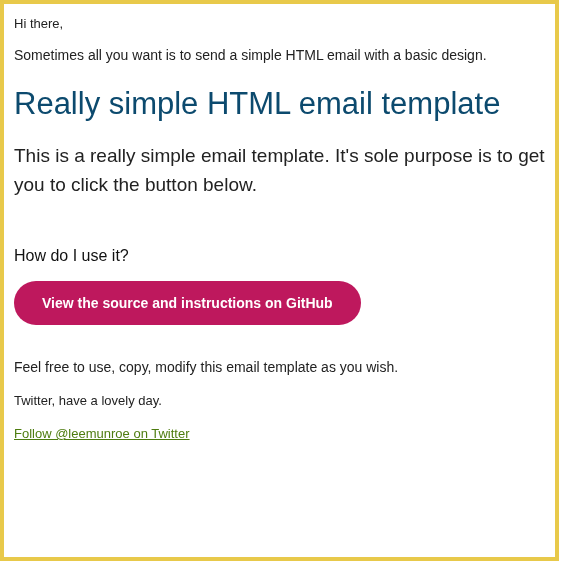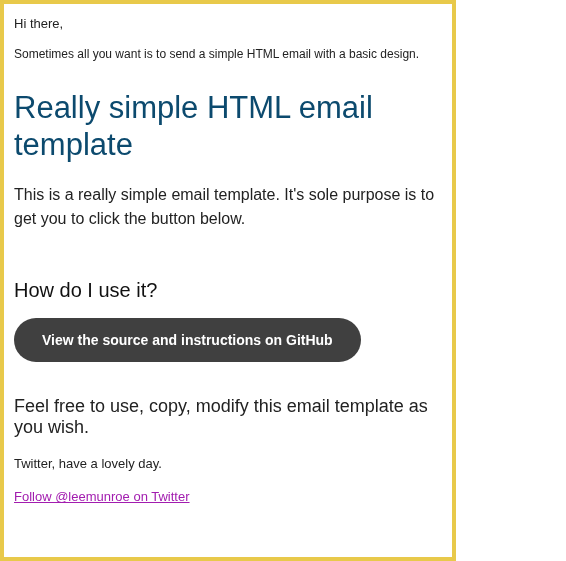--- a/index.html
+++ b/index.html
@@ -8,81 +8,81 @@
       box-sizing: border-box;
     }
     body {
       font-family: -apple-system, BlinkMacSystemFont, "Segoe UI", Helvetica, Arial, sans-serif;
       background: #fff;
       width: 566px;
       height: 561px;
     }
     .frame {
       border: 4px solid #e8c94a;
-      width: 456px;
+      width: 559px;
       height: 561px;
       padding: 12px 10px;
       background: #fff;
       color: #222;
     }
     .greeting {
       font-size: 13px;
       margin-bottom: 16px;
     }
     .intro {
-      font-size: 12px;
-      margin-bottom: 28px;
+      font-size: 14px;
+      margin-bottom: 22px;
     }
     .main-heading {
       font-size: 31px;
       font-weight: 400;
       line-height: 1.2;
       margin-bottom: 20px;
       color: #0c4a6e;
     }
     .desc {
-      font-size: 16px;
+      font-size: 19px;
       line-height: 1.5;
       margin-bottom: 44px;
     }
     .sub-heading {
-      font-size: 20px;
+      font-size: 16px;
       font-weight: 400;
       margin-bottom: 16px;
       color: #111;
       margin-top: 48px;
     }
     .github-info {
       font-size: 13px;
       margin-bottom: 30px;
     }
     .cta-button {
       display: inline-block;
-      background: #404040;
+      background: #be185d;
       color: #fff;
       font-size: 14px;
       font-weight: 700;
       padding: 14px 28px;
       border-radius: 26px;
       border: none;
       cursor: pointer;
       margin-bottom: 34px;
       text-align: center;
     }
     .free-use {
-      font-size: 18px;
+      font-size: 14px;
       margin-bottom: 18px;
     }
     .thanks {
       font-size: 13px;
       margin-bottom: 16px;
     }
     .twitter-link {
       font-size: 13px;
-      color: #a21caf;
+      color: #4d7c0f;
       text-decoration: underline;
       cursor: pointer;
     }
   </style>
 </head>
 <body>
 
 <div class="frame">
   <p class="greeting">Hi there,</p>
   <p class="intro">Sometimes all you want is to send a simple HTML email with a basic design.</p>

